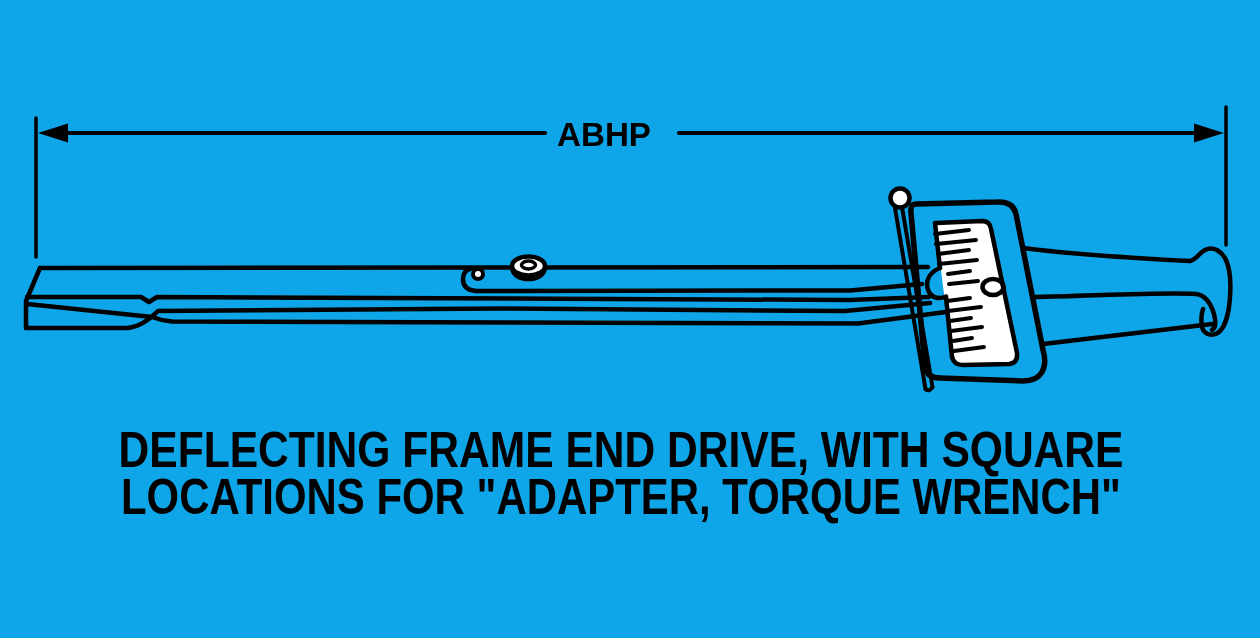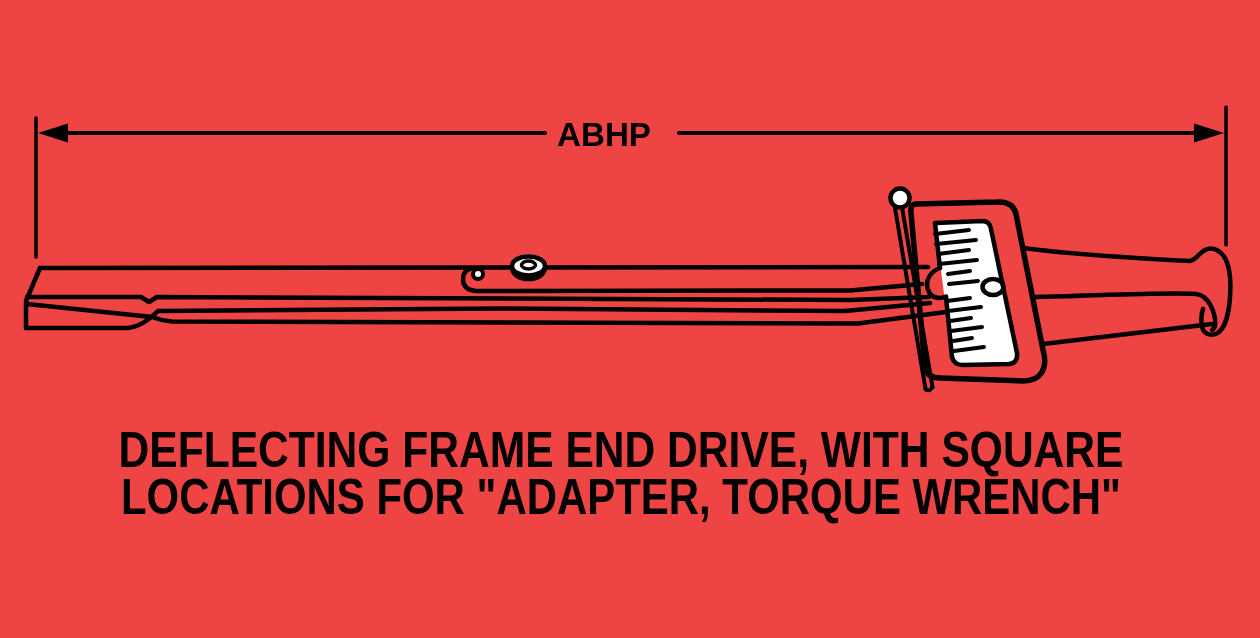--- a/index.html
+++ b/index.html
@@ -4,21 +4,21 @@
 <style>
   html, body {
     margin: 0;
     padding: 0;
     background: #ffffff;
   }
   .figure-wrap {
     position: relative;
     width: 1260px;
     height: 638px;
-    background: #ef4444;
+    background: #0ea5e9;
     overflow: hidden;
   }
   svg {
     display: block;
     width: 1260px;
     height: 638px;
   }
   .stroke {
     fill: none;
     stroke: #000000;

